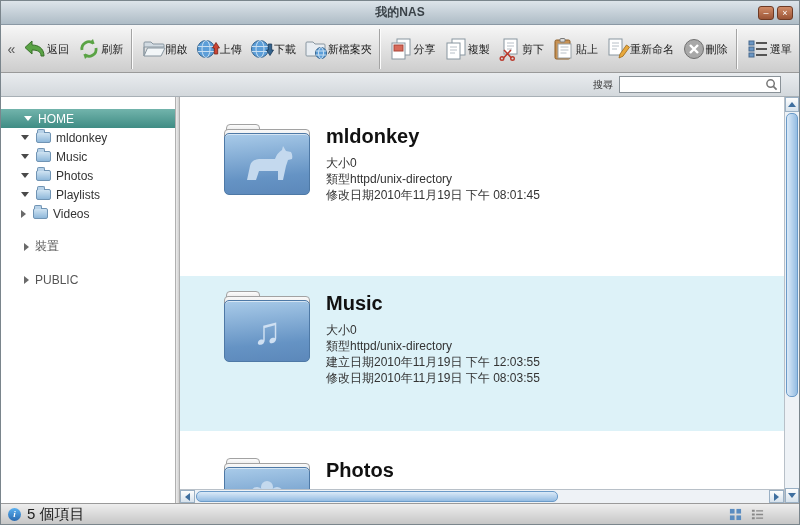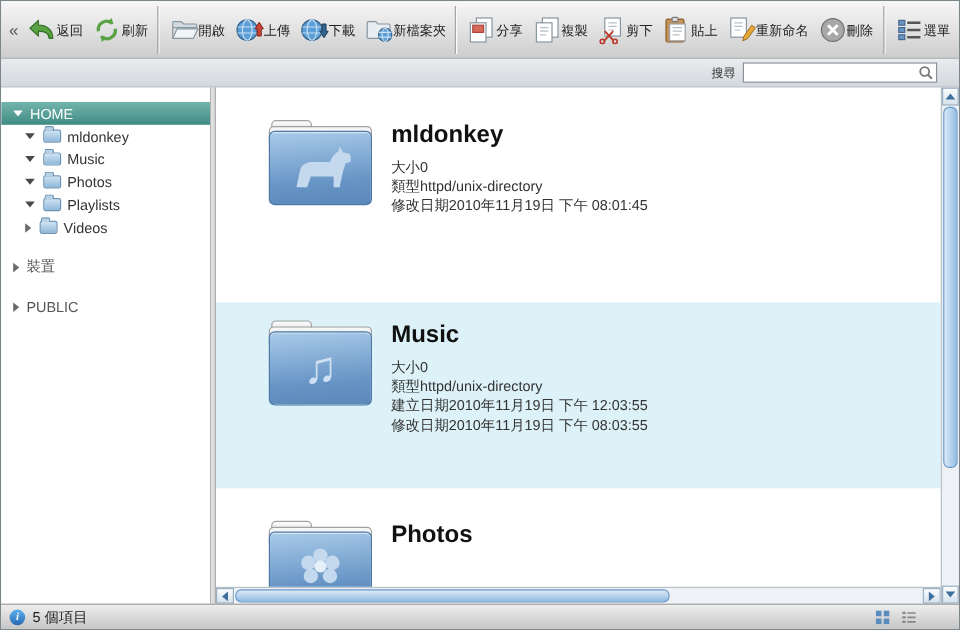--- a/index.html
+++ b/index.html
@@ -25,21 +25,21 @@
   
   .searchrow{height:24px;flex:none;background:linear-gradient(#e9ecef,#d3d8dc);border-bottom:1px solid #a8b0b6;display:flex;align-items:center;justify-content:flex-end;padding:0 18px;gap:6px}
   .search-label{font-size:10px;color:#333}
   .search-box{width:162px;height:17px;background:#fff;border:1px solid #8a9298;display:flex;align-items:center;padding:0 2px 0 3px}
   .search-input{flex:1;border:none;outline:none;font-size:11px;height:13px;min-width:0;font-family:inherit}
   .mag{flex:none;display:flex;align-items:center}
 
   
   .main{flex:1;display:flex;min-height:0}
   .sidebar{width:174px;flex:none;background:#fff;padding-top:12px;overflow:hidden}
-  .tree-item{display:flex;align-items:center;height:19px;padding-left:10px;cursor:pointer;white-space:nowrap}
+  .tree-item{display:flex;align-items:center;height:19px;padding-left:23px;cursor:pointer;white-space:nowrap}
   .tree-item.child{padding-left:20px}
   .tree-item.selected{background:linear-gradient(#72b4ac,#3f8c84);color:#fff}
   .tree-item.group{margin-top:14px;color:#555}
   .tree-label{font-size:12px}
   .tri{width:0;height:0;margin-right:6px;flex:none}
   .tri.down{border-left:4px solid transparent;border-right:4px solid transparent;border-top:5px solid #4a4a4a}
   .tri.right{border-top:4px solid transparent;border-bottom:4px solid transparent;border-left:5px solid #6a6a6a}
   .selected .tri.down{border-top-color:#fff}
   .mini-folder{position:relative;width:15px;height:11px;background:linear-gradient(#cfe3f2,#8fb8da);border:1px solid #7094b4;border-radius:2px;margin:0 5px 0 1px;flex:none}
   .mini-folder::before{content:"";position:absolute;top:-4px;left:0;width:6px;height:3px;background:#b8d2e8;border:1px solid #7094b4;border-bottom:none;border-radius:2px 2px 0 0}
@@ -70,29 +70,36 @@
   .hthumb{flex:none;width:60%;margin:1px;background:linear-gradient(#dbeaf8,#94bce2);border:1px solid #6a9ac8;border-radius:5px;cursor:pointer}
   .arr{width:0;height:0}
   .arr.up{border-left:4px solid transparent;border-right:4px solid transparent;border-bottom:5px solid #3f6f9f}
   .arr.dn{border-left:4px solid transparent;border-right:4px solid transparent;border-top:5px solid #3f6f9f}
   .arr.lf{border-top:4px solid transparent;border-bottom:4px solid transparent;border-right:5px solid #3f6f9f}
   .arr.rt{border-top:4px solid transparent;border-bottom:4px solid transparent;border-left:5px solid #3f6f9f}
 
   
   .statusbar{height:21px;flex:none;background:linear-gradient(#eeeeee,#c6c6c6);border-top:1px solid #9a9a9a;display:flex;align-items:center;padding:0 7px;gap:6px}
   .info-ico{width:13px;height:13px;border-radius:50%;background:linear-gradient(#5ab0f0,#2a6ab0);color:#fff;font-size:9px;font-weight:bold;font-style:italic;text-align:center;line-height:13px;font-family:"Liberation Serif","DejaVu Serif",serif;flex:none}
-  .status-text{font-size:12px;color:#222}
+  .status-text{font-size:15px;color:#222}
   .view-icons{margin-left:auto;display:flex;gap:9px;padding-right:28px}
   .view-ico{cursor:pointer;display:flex;align-items:center}
 </style>
 </head>
 <body>
 
 <div class="window">
 
+  <div class="titlebar">
+    <span class="title">我的NAS</span>
+    <div class="win-controls">
+      <div class="win-btn">–</div>
+      <div class="win-btn">×</div>
+    </div>
+  </div>
 
   <div class="toolbar">
     <div class="collapse">«</div>
 
     <div class="tb-btn">
       <span class="tb-ico">
           <svg viewBox="0 0 24 24">
             <path d="M21 19c0-8-6-11-12-11V4L2 10.5 9 17v-4c6 0 9 2 9 6z" fill="#5aa345" stroke="#377028" stroke-linejoin="round"></path>
           </svg>
         </span>

